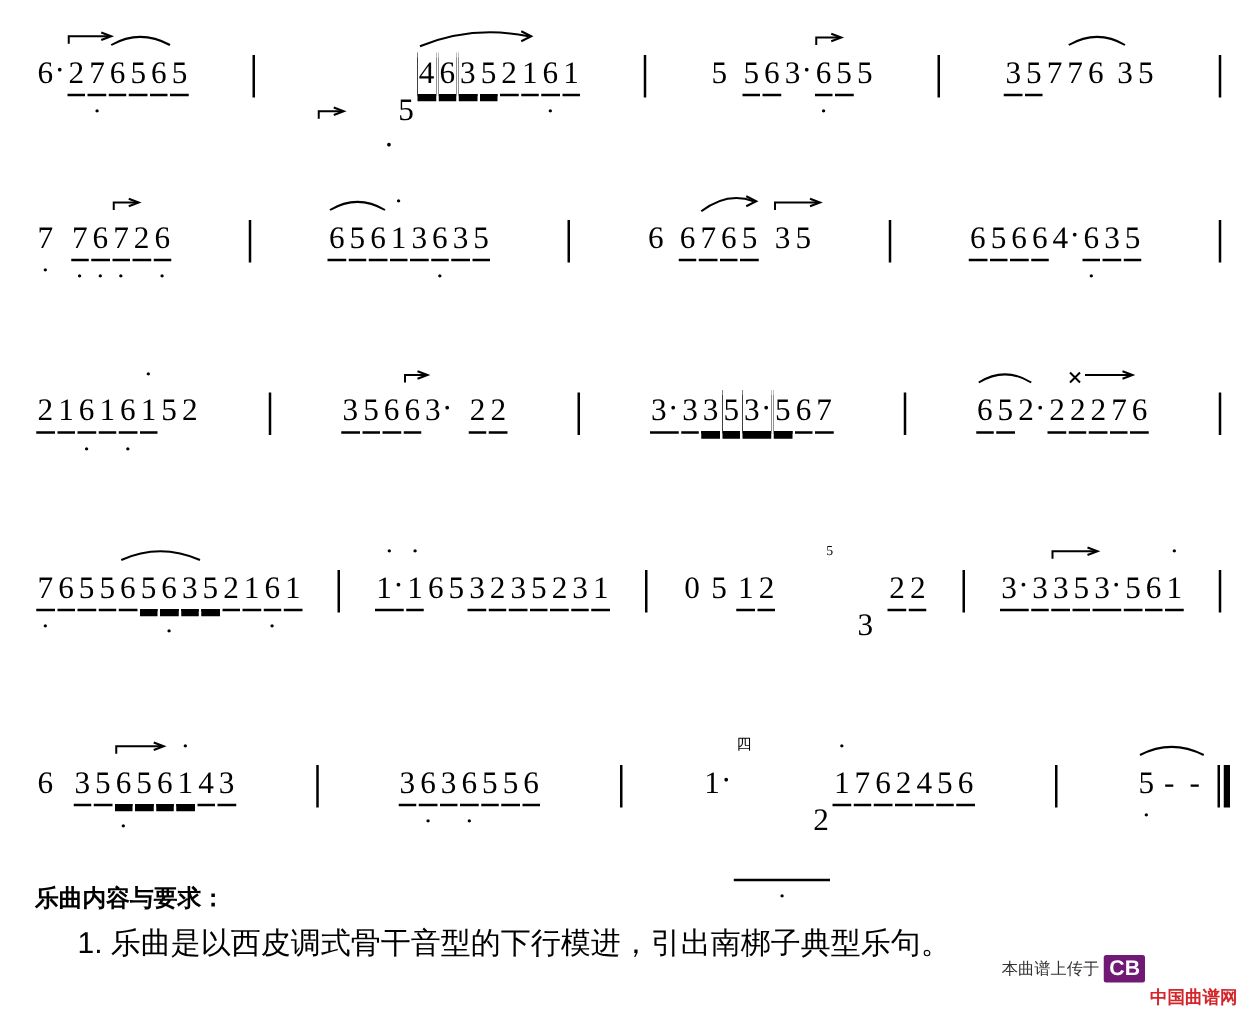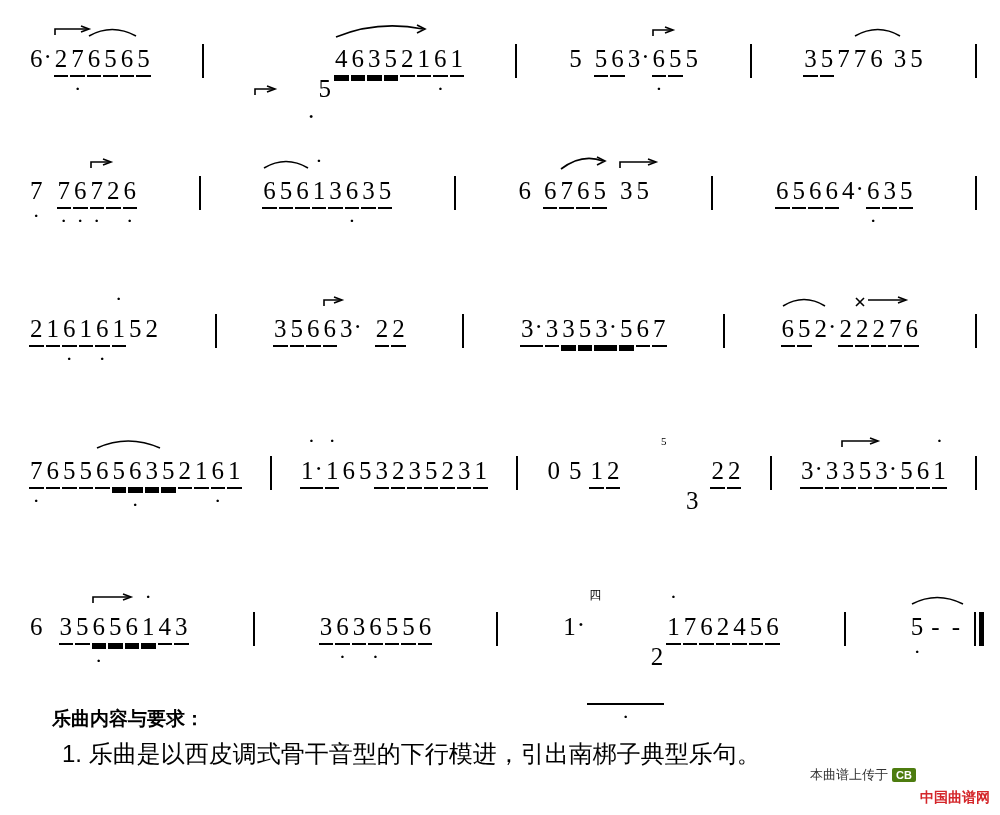--- a/index.html
+++ b/index.html
@@ -145,39 +145,38 @@
     font-family: "Liberation Sans", sans-serif;
     color: #000;
   }
   .notes-title {
     position: absolute;
     left: 28px;
     top: 706px;
     font-size: 19px;
     font-weight: bold;
     font-family: "Liberation Sans", sans-serif;
-    margin-left: 24px;
   }
   .note-line1 { top: 738px; left: 62px; }
   .note-line2 { top: 770px; left: 62px; }
   .footer {
     position: absolute;
     right: 10px;
     bottom: 8px;
     display: flex;
     align-items: center;
     font-size: 13px;
     color: #333;
     font-family: "Liberation Sans", sans-serif;
   }
   .footer .logo {
     display: inline-block;
-    background: #4d7c0f;
+    background: #701a75;
     color: #fff;
-    font-size: 11px;
+    font-size: 17px;
     padding: 1px 4px;
     border-radius: 2px;
     margin: 0 4px;
     font-weight: bold;
   }
   .footer .site { color: #d4262a; font-weight: bold; font-size: 14px; margin-top: 46px; }
   .sup {
     position: absolute;
     top: -16px;
     left: 50%;

